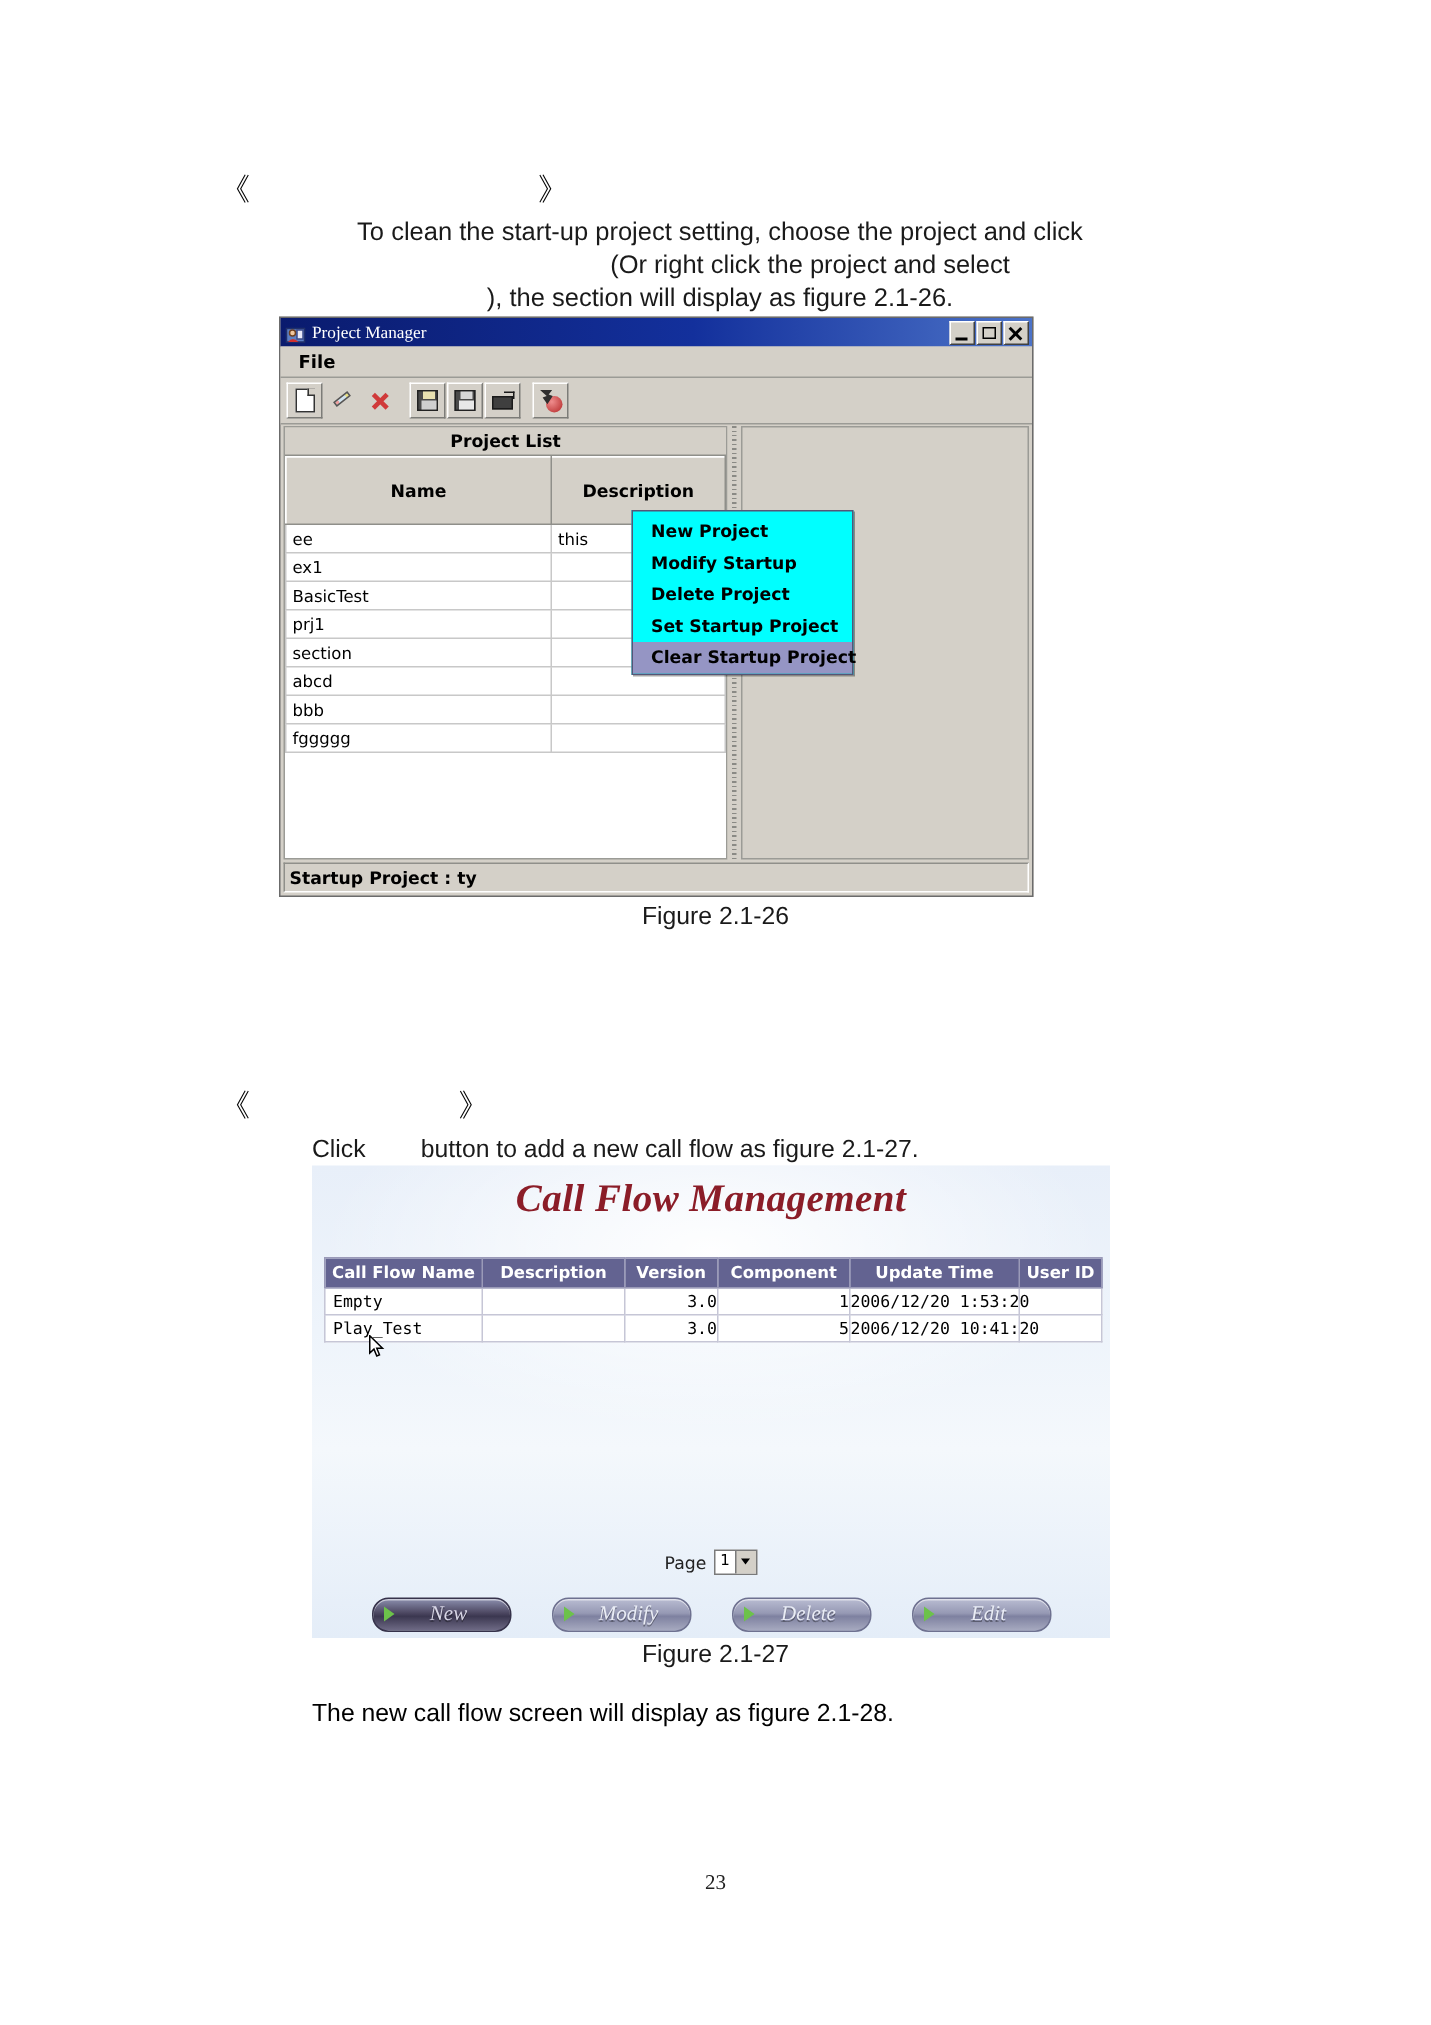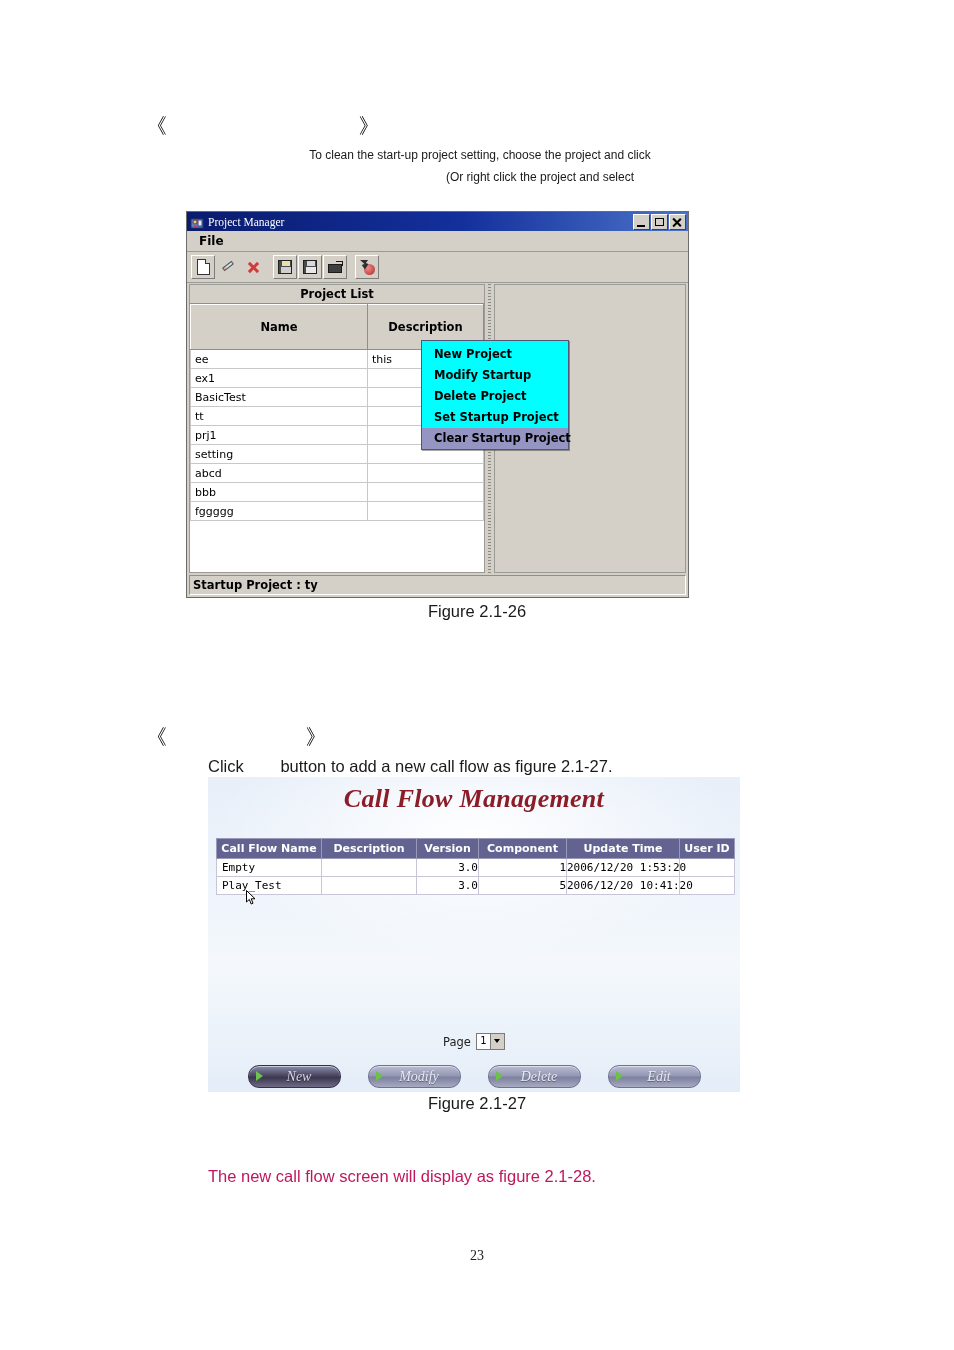--- a/index.html
+++ b/index.html
@@ -11,21 +11,21 @@
     width: 954px;
     height: 1350px;
     position: relative;
     font-family: "Liberation Sans", sans-serif;
     color: #000000;
     overflow: hidden;
   }
 
   
   .doc-text {
-    font-size: 12px;
+    font-size: 17px;
     line-height: 22px;
     color: #1a1a1a;
   }
   .heading-brackets {
     font-size: 21px;
     letter-spacing: 0;
     color: #000;
     font-family: "DejaVu Sans", sans-serif;
   }
   .bracket-gap { display: inline-block; }
@@ -443,22 +443,21 @@
     border-bottom: 5px solid transparent;
     border-left: 7px solid #6cc24a;
   }
 
   
   #closing-para {
     position: absolute;
     left: 208px;
     top: 1131px;
     font-size: 16.5px;
-    color: #be185d;
-    margin-top: 34px;
+    color: #000000;
   }
   #page-number {
     position: absolute;
     left: 0; right: 0;
     top: 1248px;
     text-align: center;
     font-family: "Liberation Serif", serif;
     font-size: 14px;
     color: #222;
   }
@@ -468,20 +467,21 @@
 
 <div id="sec1-heading" class="heading-brackets">
   <span>《</span>
   <span class="bracket-gap" style="width:178px"></span>
   <span>》</span>
 </div>
 
 <div id="sec1-para" class="doc-text">
   <span class="ln">To clean the start-up project setting, choose the project and click</span>
   <span class="ln" style="padding-left:120px">(Or right click the project and select</span>
+  <span class="ln">), the section will display as figure 2.1-26.</span>
 </div>
 
 <div id="pm-window">
 
   <div id="pm-titlebar">
     <span id="pm-title-icon">
       <svg width="14" height="14" viewBox="0 0 14 14">
         <rect x="1" y="3" width="12" height="9" fill="#5c7fc4" stroke="#20306b"></rect>
         <circle cx="5" cy="6" r="2" fill="#f0c8a0" stroke="#704020"></circle>
         <path d="M2 12 Q5 8 9 12 Z" fill="#d03030"></path>
@@ -549,29 +549,25 @@
               </tr>
               <tr>
                 <td class="col-name">ex1</td>
                 <td></td>
               </tr>
               <tr>
                 <td class="col-name">BasicTest</td>
                 <td></td>
               </tr>
               <tr>
-                <td class="col-name">tt</td>
-                <td></td>
-              </tr>
-              <tr>
                 <td class="col-name">prj1</td>
                 <td></td>
               </tr>
               <tr>
-                <td class="col-name">setting</td>
+                <td class="col-name">section</td>
                 <td></td>
               </tr>
               <tr>
                 <td class="col-name">abcd</td>
                 <td></td>
               </tr>
               <tr>
                 <td class="col-name">bbb</td>
                 <td></td>
               </tr>

